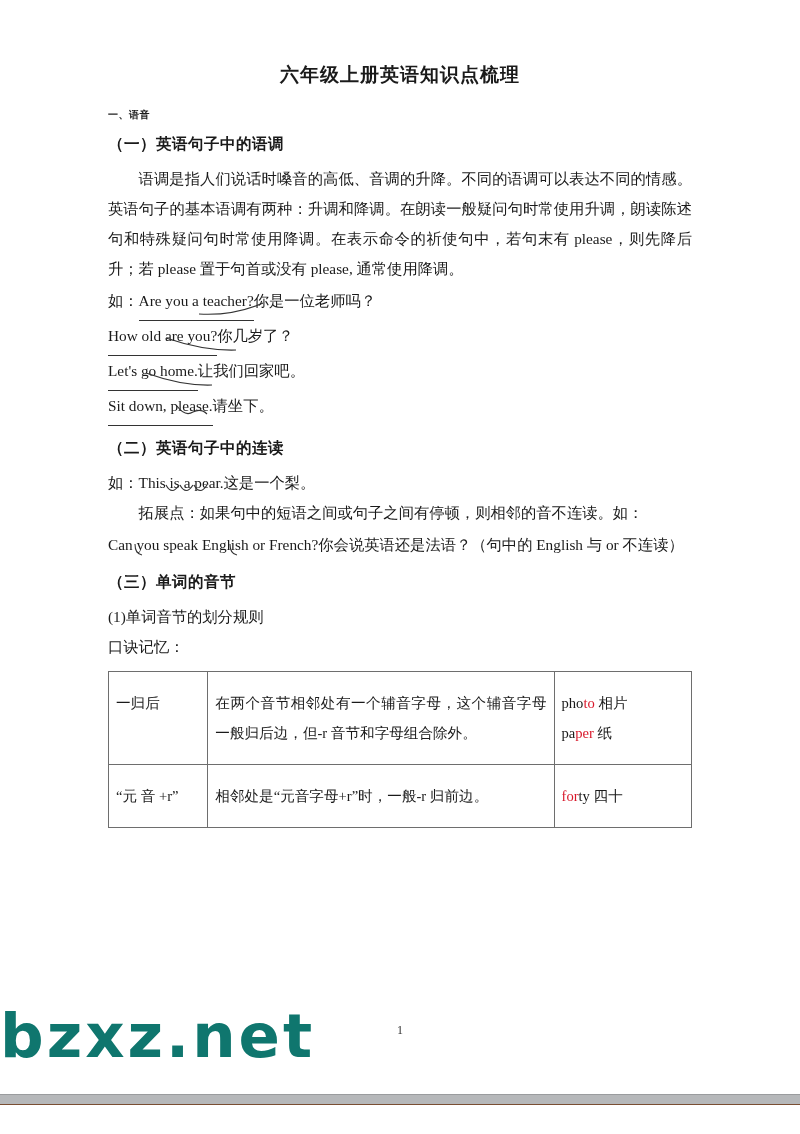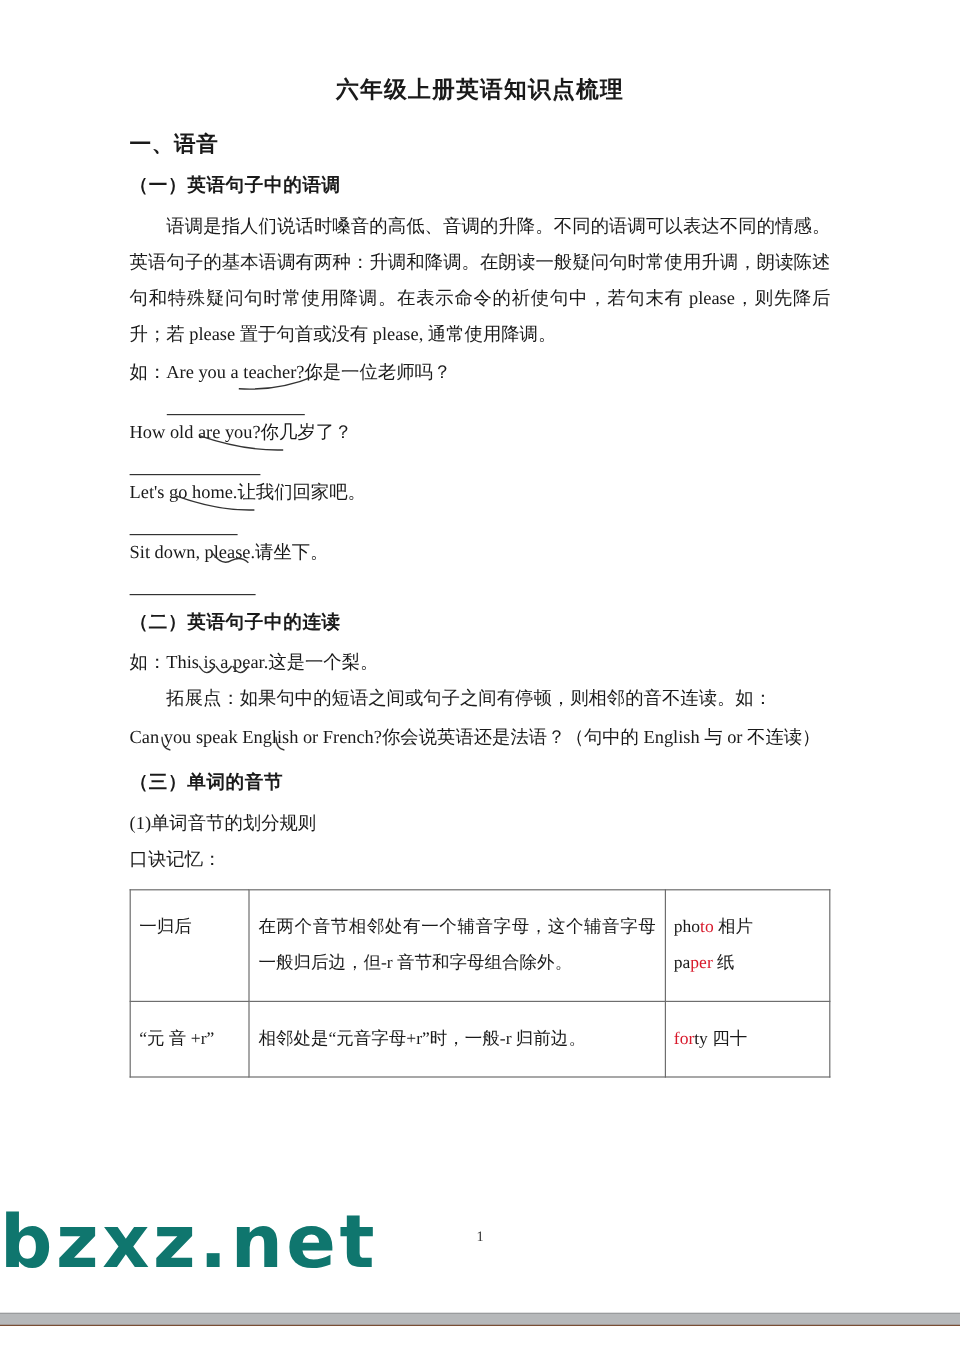--- a/index.html
+++ b/index.html
@@ -50,21 +50,21 @@
   .content { position: absolute; }
   
   .doc-title {
     text-align: center;
     font-size: 19px;
     font-weight: bold;
     letter-spacing: 1px;
     margin: 0 0 20px 0;
   }
   .h1 {
-    font-size: 18px;
+    font-size: 10px;
     font-weight: bold;
     margin: 0 0 12px 0;
     letter-spacing: .5px;
   }
   .h2 {
     font-size: 15.5px;
     font-weight: bold;
     margin: 0 0 9px 0;
     letter-spacing: .5px;
   }
@@ -83,21 +83,21 @@
     margin: 0;
     white-space: nowrap;
   }
   .plain { font-size: 15.3px; line-height: 30px; margin: 0; }
   
   .ex {
     position: relative;
     display: inline-block;
     white-space: nowrap;
   }
-  .ex.ul { border-bottom: 1px solid #333; padding-bottom: 19px; }
+  .ex.ul { border-bottom: 1px solid #333; padding-bottom: 4px; }
   .curve {
     position: absolute;
     pointer-events: none;
     overflow: visible;
   }
   .liaison { position: relative; display: inline-block; white-space: nowrap; }
   
   table.syl {
     border-collapse: collapse;
     width: 584px;

